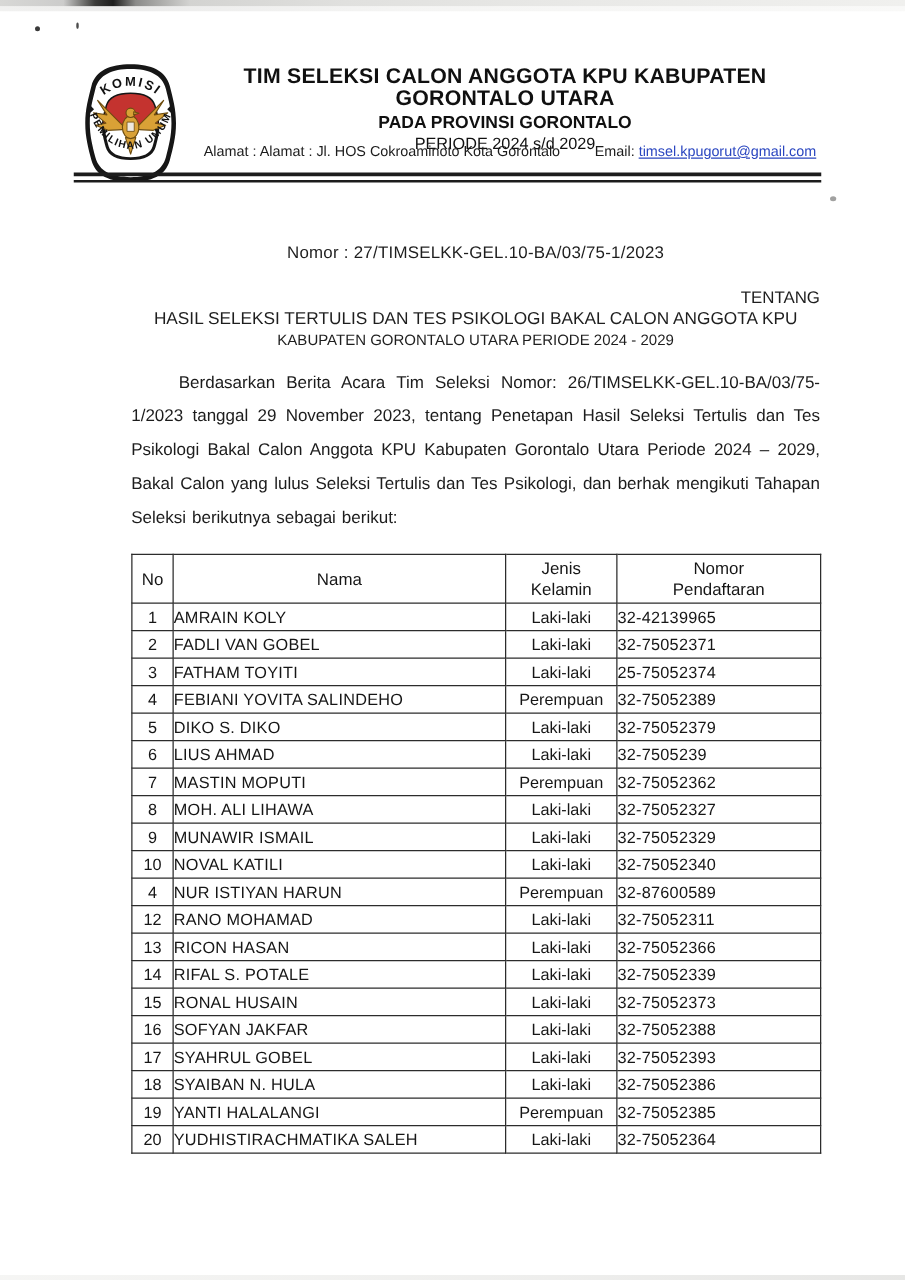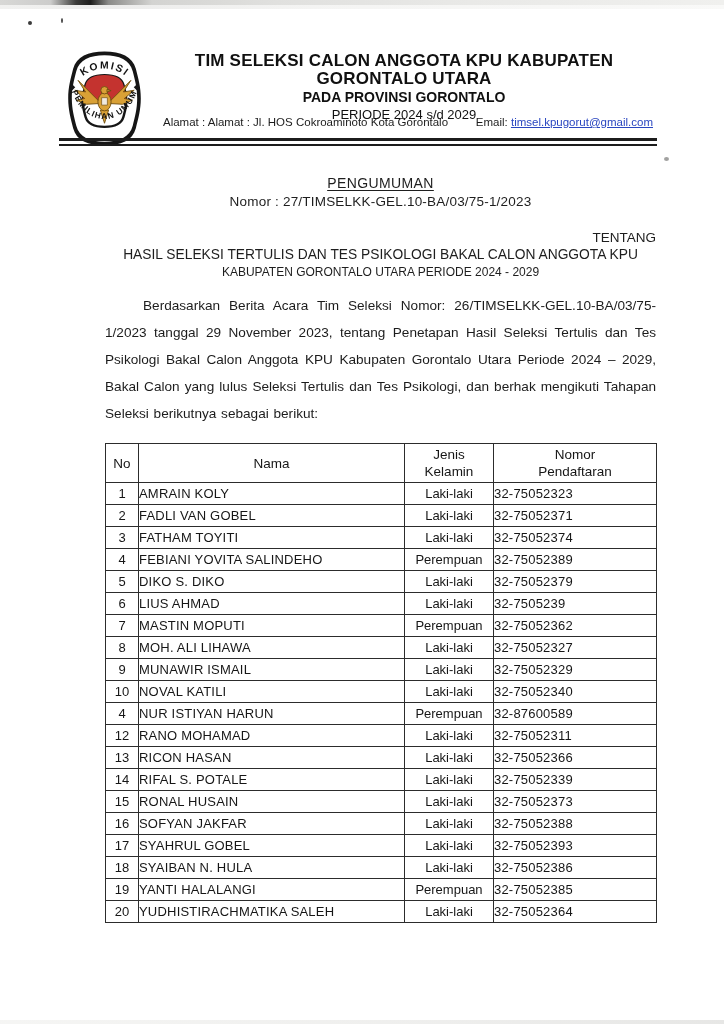--- a/index.html
+++ b/index.html
@@ -159,21 +159,20 @@
   <div class="contact-row">
     <span>Alamat : Alamat : Jl. HOS Cokroaminoto Kota Gorontalo</span>
     <span class="email-wrap">
       <span>Email:</span>
       <span class="email-link" style="color: rgb(42, 70, 192);">timsel.kpugorut@gmail.com</span>
     </span>
   </div>
 
   <div class="double-rule"></div>
 
-  <div class="announce-title">PENGUMUMAN</div>
   <div class="announce-number">Nomor : 27/TIMSELKK-GEL.10-BA/03/75-1/2023</div>
   <div class="tentang">TENTANG</div>
   <div class="subject1">HASIL SELEKSI TERTULIS DAN TES PSIKOLOGI BAKAL CALON ANGGOTA KPU</div>
   <div class="subject2">KABUPATEN GORONTALO UTARA PERIODE 2024 - 2029</div>
 
   <div class="body-par">Berdasarkan Berita Acara Tim Seleksi Nomor: 26/TIMSELKK-GEL.10-BA/03/75-1/2023 tanggal 29 November 2023, tentang Penetapan Hasil Seleksi Tertulis dan Tes Psikologi Bakal Calon Anggota KPU Kabupaten Gorontalo Utara Periode 2024 – 2029, Bakal Calon yang lulus Seleksi Tertulis dan Tes Psikologi, dan berhak mengikuti Tahapan Seleksi berikutnya sebagai berikut:</div>
 
   <table class="results">
     <colgroup>
       <col class="c-no">
@@ -189,33 +188,33 @@
 Kelamin</th>
         <th>Nomor
 Pendaftaran</th>
       </tr>
     </thead>
     <tbody>
         <tr>
           <td class="col-no">1</td>
           <td class="col-nama">AMRAIN KOLY</td>
           <td class="col-jenis">Laki-laki</td>
-          <td class="col-nomor">32-75052323</td>
+          <td class="col-nomor">32-42139965</td>
         </tr>
         <tr>
           <td class="col-no">2</td>
           <td class="col-nama">FADLI VAN GOBEL</td>
           <td class="col-jenis">Laki-laki</td>
           <td class="col-nomor">32-75052371</td>
         </tr>
         <tr>
           <td class="col-no">3</td>
           <td class="col-nama">FATHAM TOYITI</td>
           <td class="col-jenis">Laki-laki</td>
-          <td class="col-nomor">32-75052374</td>
+          <td class="col-nomor">25-75052374</td>
         </tr>
         <tr>
           <td class="col-no">4</td>
           <td class="col-nama">FEBIANI YOVITA SALINDEHO</td>
           <td class="col-jenis">Perempuan</td>
           <td class="col-nomor">32-75052389</td>
         </tr>
         <tr>
           <td class="col-no">5</td>
           <td class="col-nama">DIKO S. DIKO</td>

